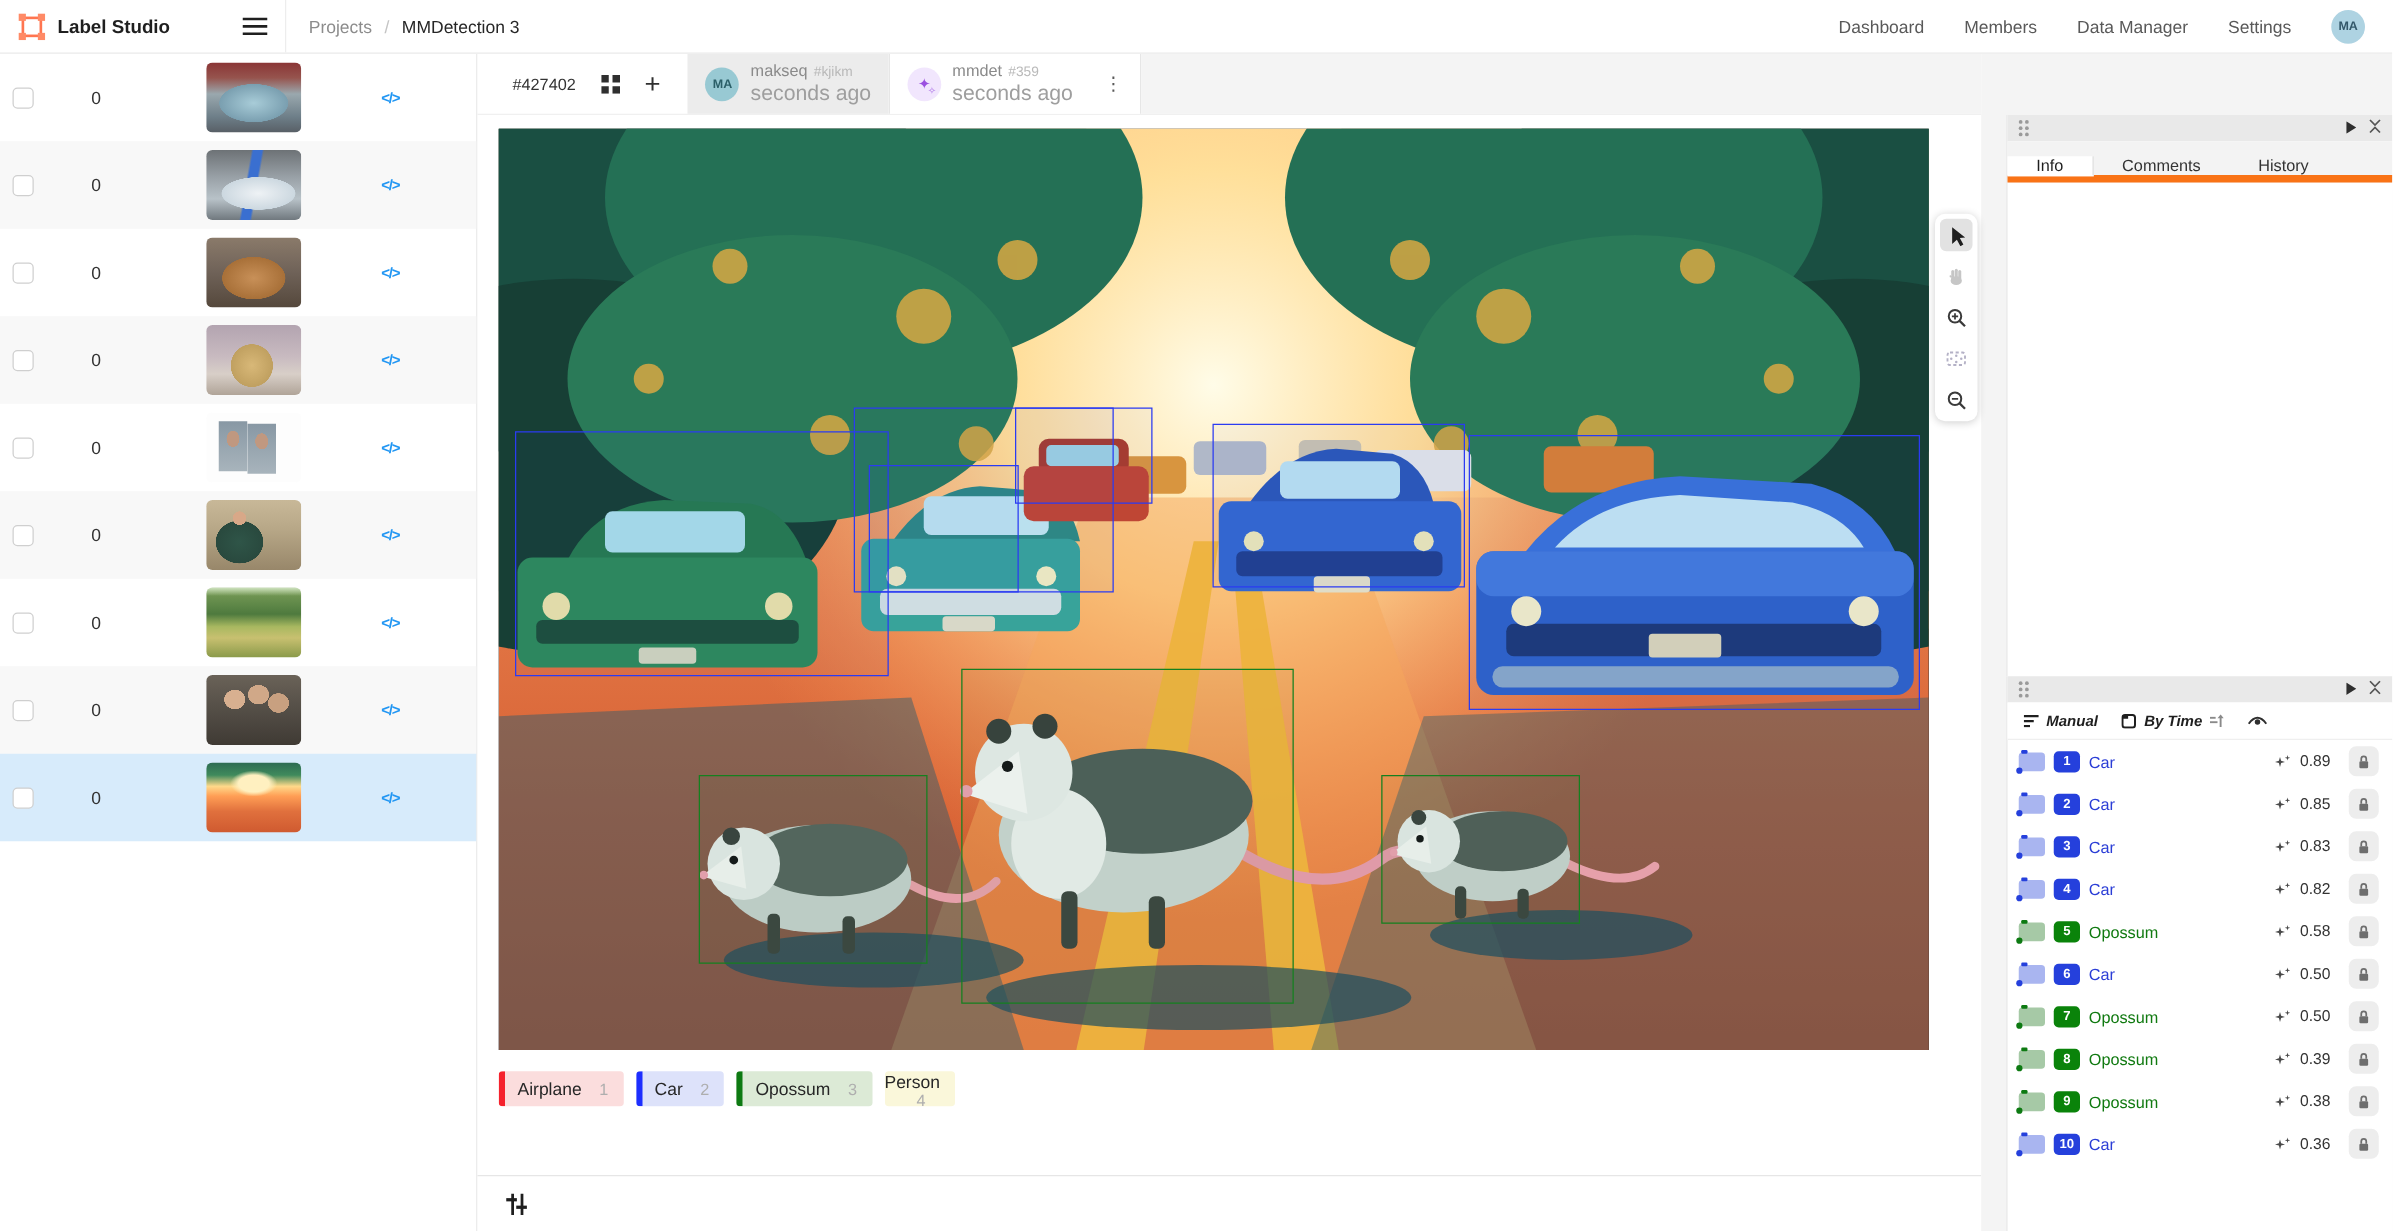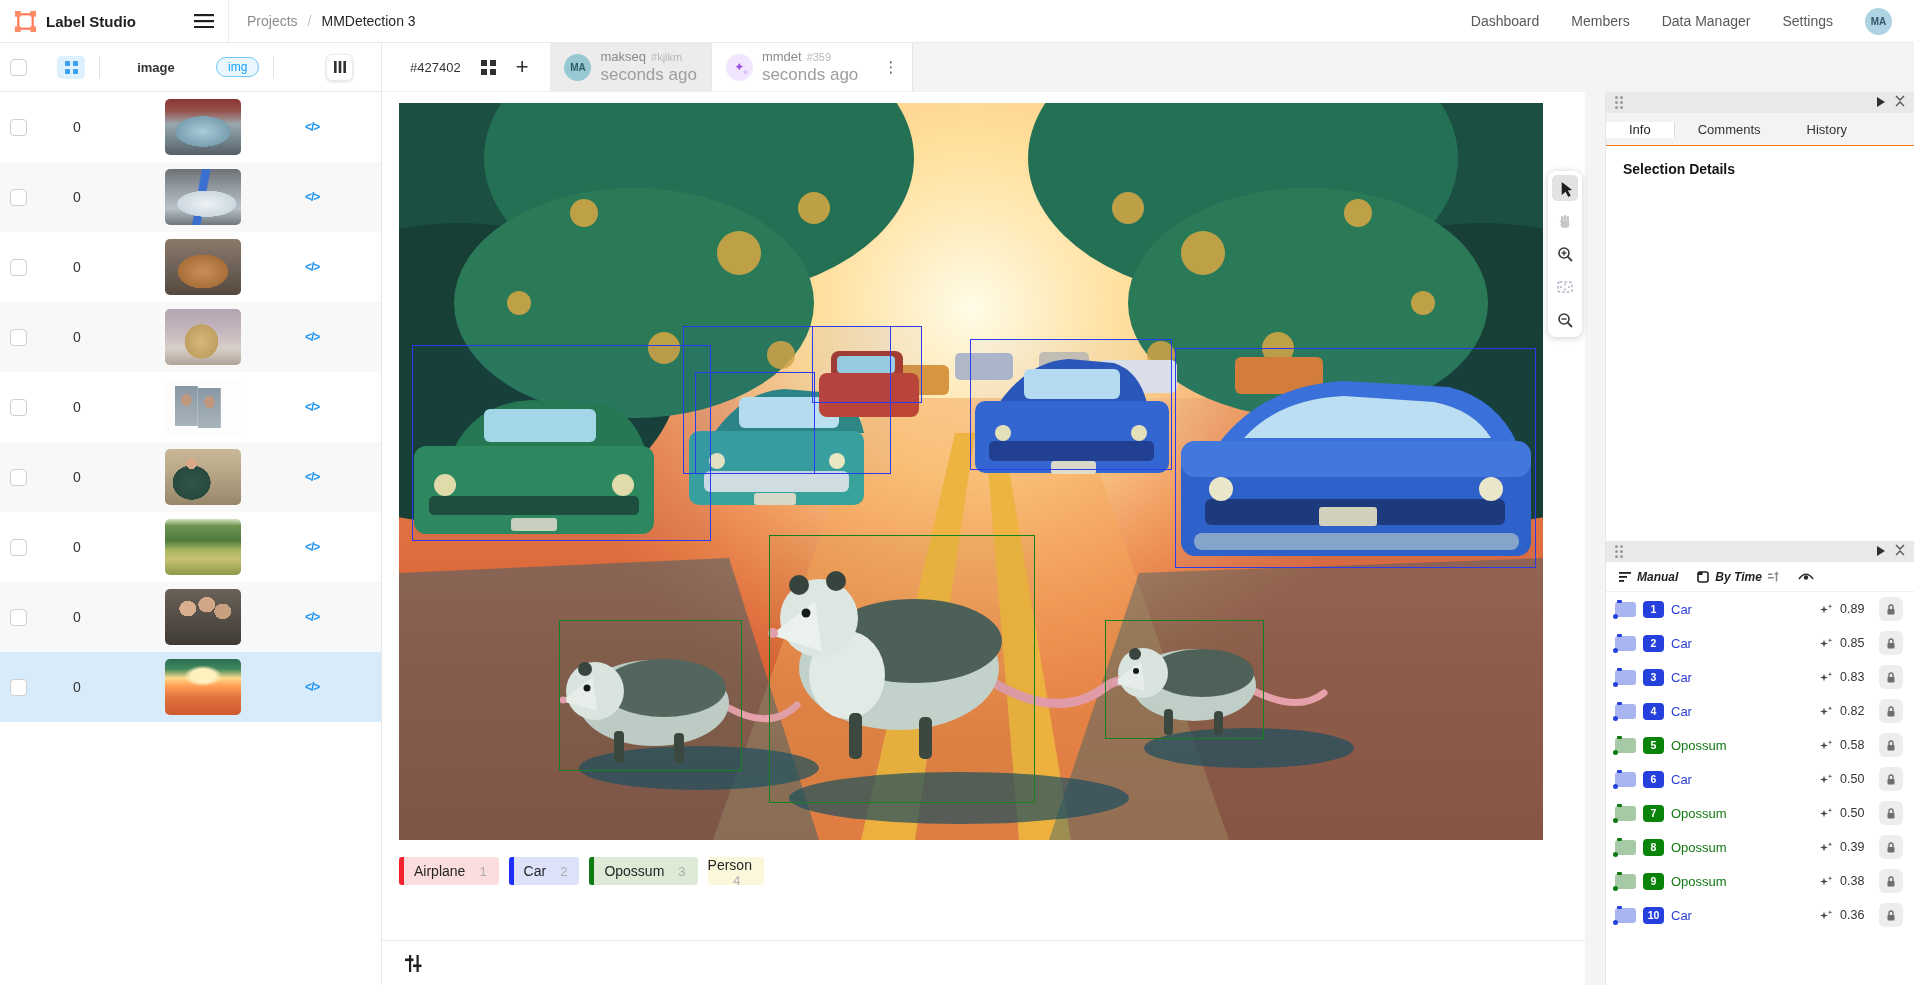--- a/index.html
+++ b/index.html
@@ -93,21 +93,21 @@
 
   
   .rightcol { position:absolute; top:43px; left:1585px; width:329px; bottom:0; background:#f4f4f4; }
   .panel { position:absolute; left:20px; width:309px; background:#fff; border-left:1px solid #e6e6e6; }
   .panel.p1 { top:49px; height:449px; }
   .panel.p2 { top:498px; height:444px; }
   .dragbar { height:21px; background:#e9e9e9; display:flex; align-items:center; padding:0 9px; gap:10px; }
   .dots { display:grid; grid-template-columns:repeat(2,3px); grid-auto-rows:3px; gap:2px; }
   .dots i { background:#9a9a9a; border-radius:50%; }
   .dragbar .sp { flex:1; }
-  .ptabs { height:33px; background:#f3f3f3; border-bottom:1px solid #f97316; display:flex; align-items:center; font-size:13px; color:#333; }
+  .ptabs { height:33px; background:#f3f3f3; border-bottom:6px solid #f97316; display:flex; align-items:flex-end; font-size:13px; color:#333; }
   .ptab { display:flex; align-items:center; justify-content:center; padding:0 23px; cursor:pointer; }
   .ptab.active { background:#fff; border-right:1px solid #dedede; border-bottom:1px solid #fff; margin-bottom:-1px; color:#1f1f1f; }
   .pbody { background:#fff; }
   .sel-details { padding:15px 17px; font-size:14px; font-weight:bold; color:#141414; }
 
   .reg-toolbar { height:30px; display:flex; align-items:center; padding:0 13px; gap:7px; border-bottom:1px solid #efefef; background:#fff;font-style:italic; }
   .rt-btn { display:flex; align-items:center; gap:6px; font-size:12px; font-weight:bold; color:#1f1f1f; cursor:pointer; }
   .rt-btn.second { margin-left:12px; }
   .eye-btn { margin-left:12px; display:flex; align-items:center; cursor:pointer; }
   .rlist { overflow:hidden; }
@@ -161,42 +161,20 @@
     <span class="hdr-nav">
       <span>Dashboard</span>
       <span>Members</span>
       <span>Data Manager</span>
       <span>Settings</span>
       <span class="avatar">MA</span>
     </span>
   </div>
 
   <div class="side">
-    <div class="side-hd">
-      <span class="cb"></span>
-      <span class="sel-ic">
-        <svg width="13" height="13" viewBox="0 0 13 13">
-            <rect x="0" y="0" width="5" height="5" rx="1" fill="#3aa0f0"></rect>
-            <rect x="8" y="0" width="5" height="5" rx="1" fill="#3aa0f0"></rect>
-            <rect x="0" y="8" width="5" height="5" rx="1" fill="#3aa0f0"></rect>
-            <rect x="8" y="8" width="5" height="5" rx="1" fill="#3aa0f0"></rect>
-          </svg>
-      </span>
-      <span class="vdiv"></span>
-      <span class="col-name">image</span>
-      <span class="type-pill">img</span>
-      <span class="vdiv"></span>
-      <span class="cols-btn">
-        <svg width="12" height="12" viewBox="0 0 12 12">
-            <rect x="0" y="0" width="2.6" height="12" fill="#2f2f2f"></rect>
-            <rect x="4.7" y="0" width="2.6" height="12" fill="#2f2f2f"></rect>
-            <rect x="9.4" y="0" width="2.6" height="12" fill="#2f2f2f"></rect>
-          </svg>
-      </span>
-    </div>
 
     <div class="srow">
       <span class="cb"></span>
       <span class="cnt">0</span>
       <span class="thumb t1"></span>
       <span class="code-ic">&lt;/&gt;</span>
     </div>
     <div class="srow even">
       <span class="cb"></span>
       <span class="cnt">0</span>
@@ -545,23 +523,20 @@
         <span><svg width="10" height="12" viewBox="0 0 10 12" stroke="#555" stroke-width="1.4" fill="none">
               <path d="M1,1 L5,5 L9,1"></path>
               <path d="M1,11 L5,7 L9,11"></path>
             </svg></span>
       </div>
       <div class="ptabs">
         <span class="ptab active">Info</span>
         <span class="ptab">Comments</span>
         <span class="ptab">History</span>
       </div>
-      <div class="pbody">
-        <div class="sel-details">Selection Details</div>
-      </div>
     </div>
 
     <div class="panel p2">
       <div class="dragbar">
         <span class="dots">
             <i></i>
             <i></i>
             <i></i>
             <i></i>
             <i></i>

